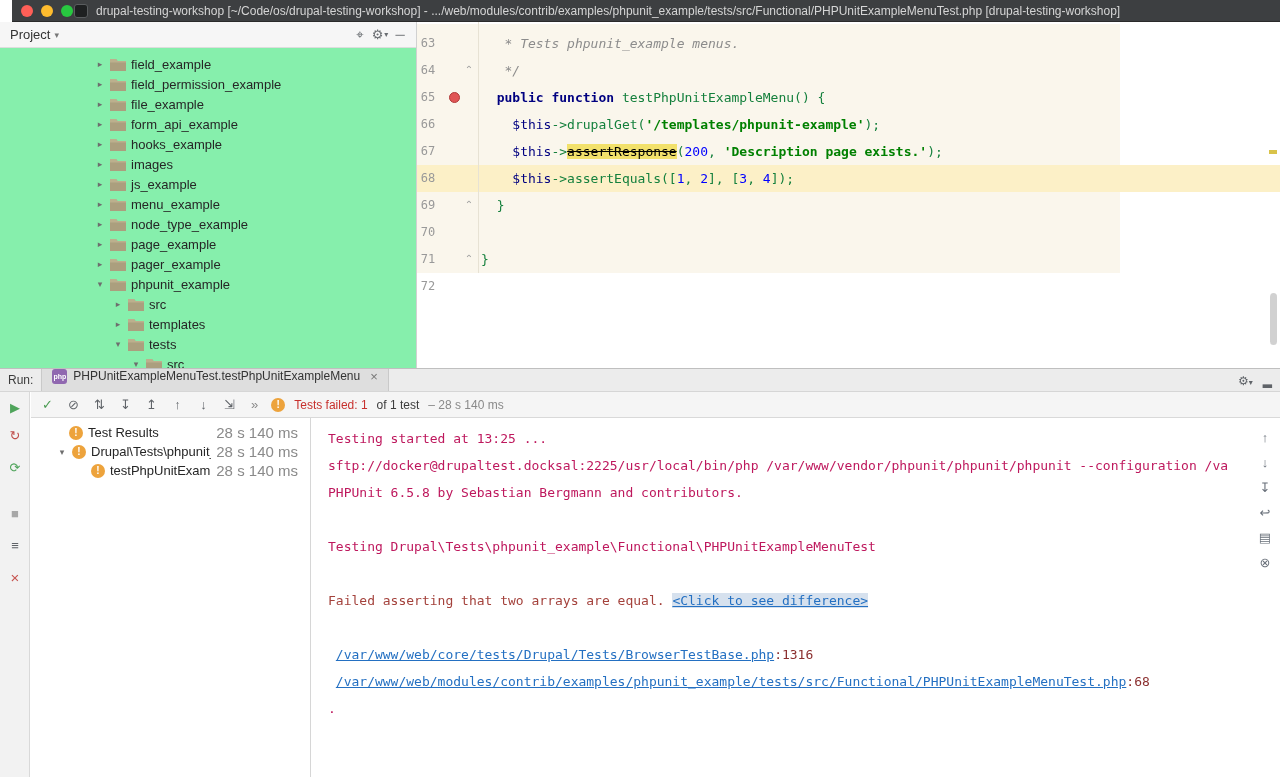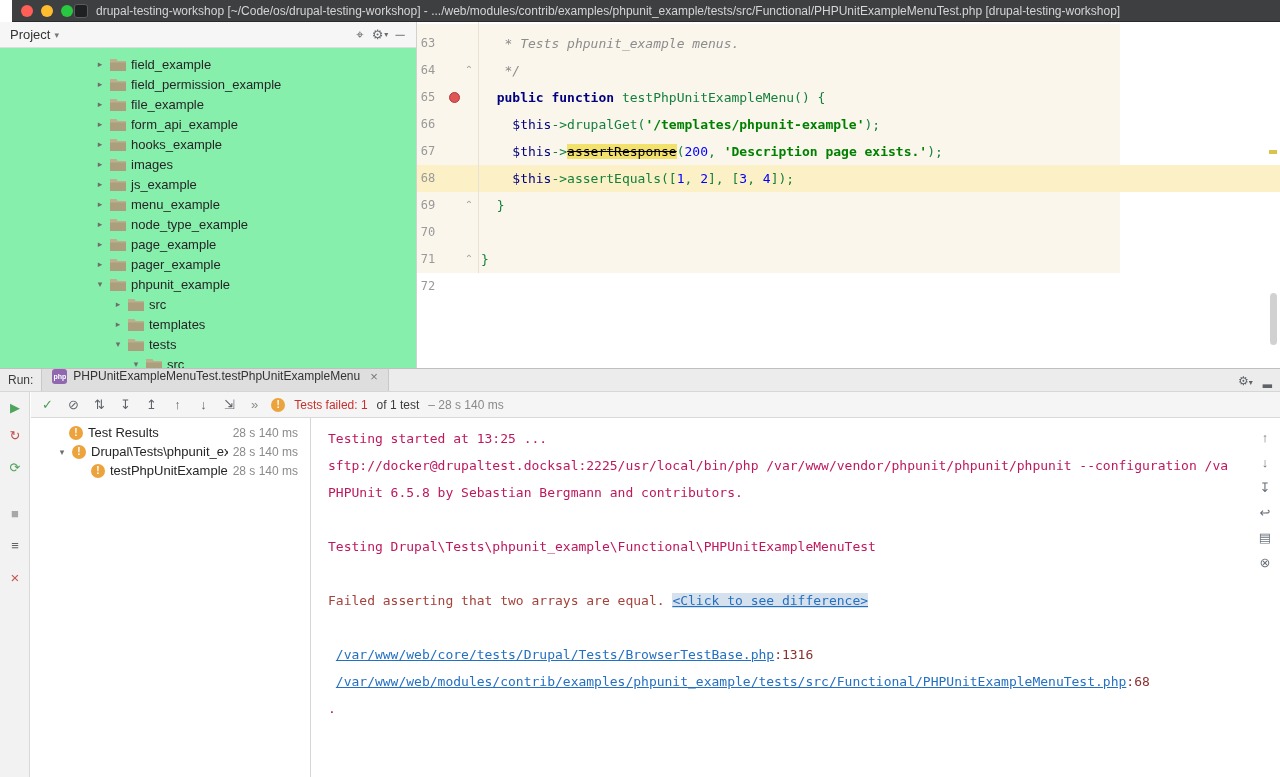--- a/index.html
+++ b/index.html
@@ -65,21 +65,21 @@
   .tb-sep { color:#8a8a8a; font-size:13px; padding:0 4px; }
   .bang { width:14px; height:14px; border-radius:50%; background:#eda33c; color:#fff; font-size:10px; font-weight:bold; display:inline-flex; align-items:center; justify-content:center; flex:0 0 auto; }
   #status-failed { color:#c7302d; }
   #status-of { color:#3c3c3c; }
   #status-time { color:#8a8a8a; }
 
   #run-tree { position:absolute; left:31px; top:418px; width:280px; height:359px; background:#fff; border-right:1px solid #d6d6d6; padding-top:5px; overflow:hidden; }
   .t-row { height:19px; display:flex; align-items:center; gap:5px; white-space:nowrap; overflow:hidden; padding-right:12px; }
   .t-row .chev { font-size:9px; color:#6e6e6e; width:10px; text-align:center; flex:0 0 auto; }
   .t-label { font-size:13px; color:#262626; overflow:hidden; }
-  .t-time { margin-left:auto; font-size:12px; color:#8a8a8a; flex:0 0 auto; }
+  .t-time { margin-left:auto; font-size:15px; color:#8a8a8a; flex:0 0 auto; }
 
   #run-console { position:absolute; left:311px; top:418px; width:969px; height:359px; background:#fff; overflow:hidden; }
   #console-text { padding:7px 0 0 17px; font-family:"DejaVu Sans Mono",monospace; font-size:13px; }
   .c-line { height:27px; line-height:27px; white-space:pre; }
   .c-std { color:#be185d; }
   .c-err { color:#a4423c; }
   .c-link { color:#2470c2; text-decoration:underline; }
   .c-loc { color:#8b2f2f; }
   .c-chip { color:#2470c2; text-decoration:underline; background:#d6e1ee; }
   #console-icons { position:absolute; right:4px; top:10px; width:20px; }

